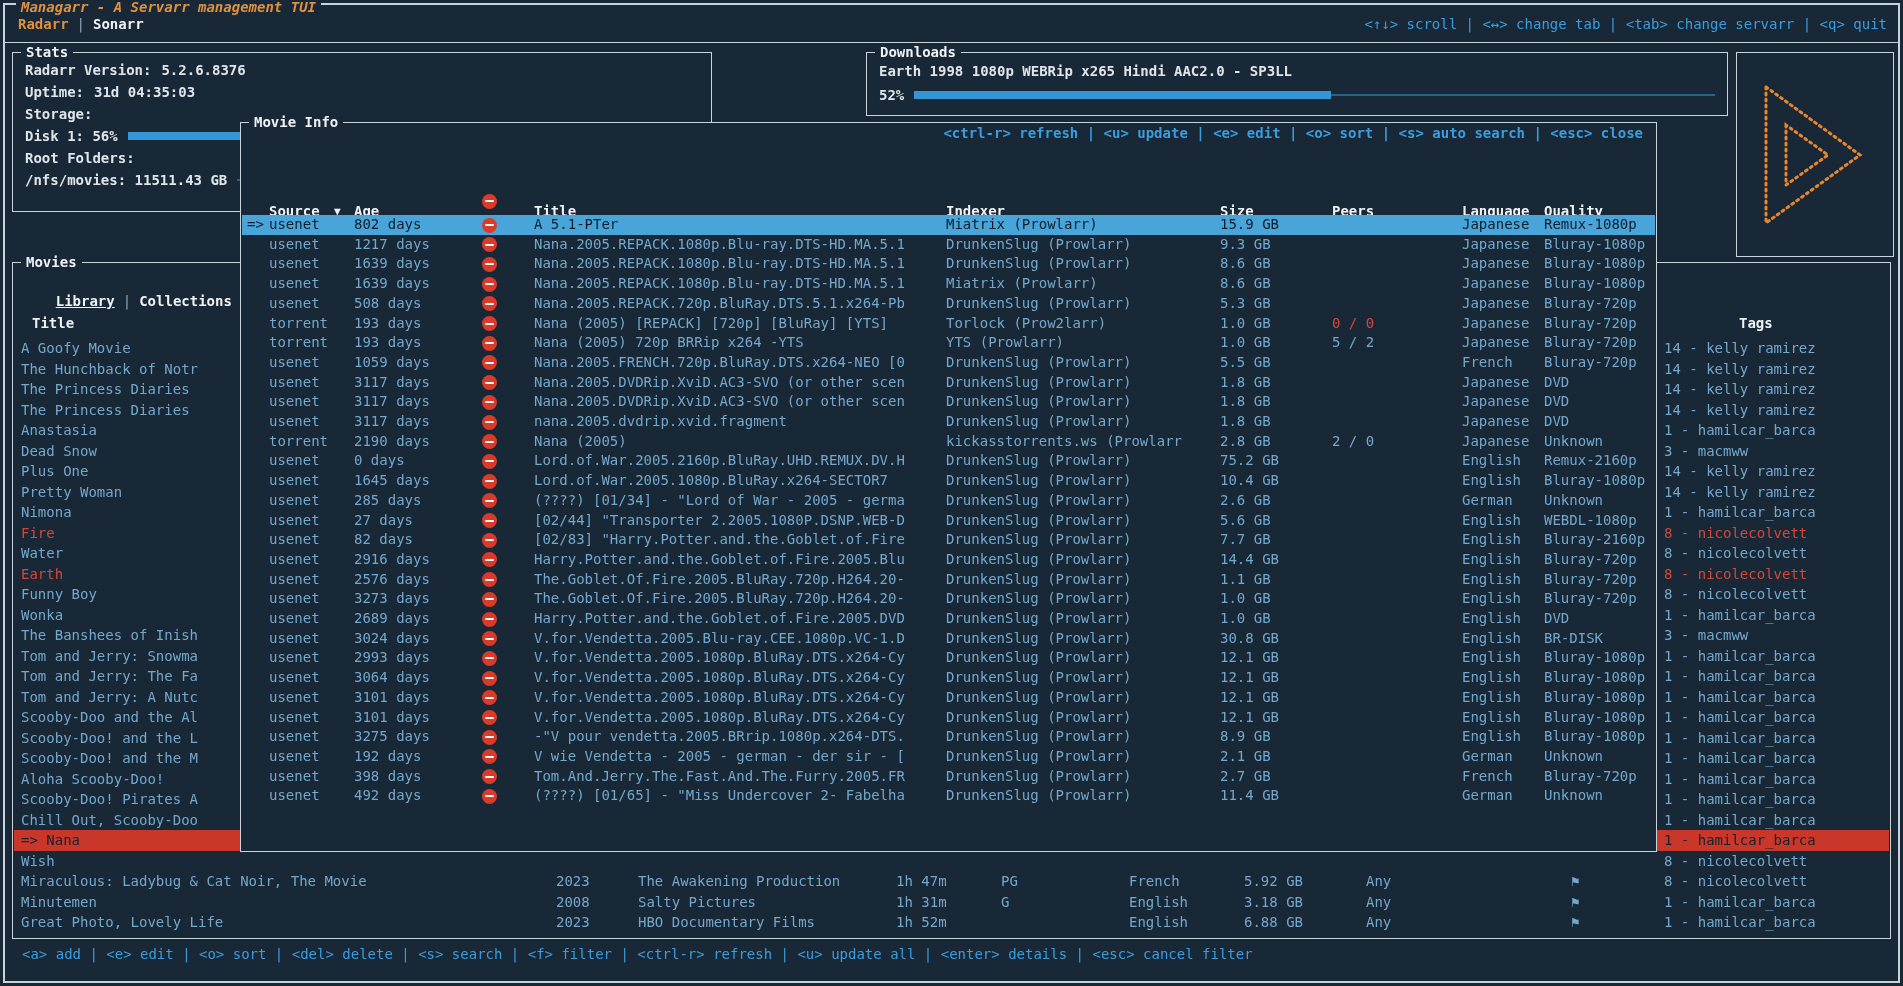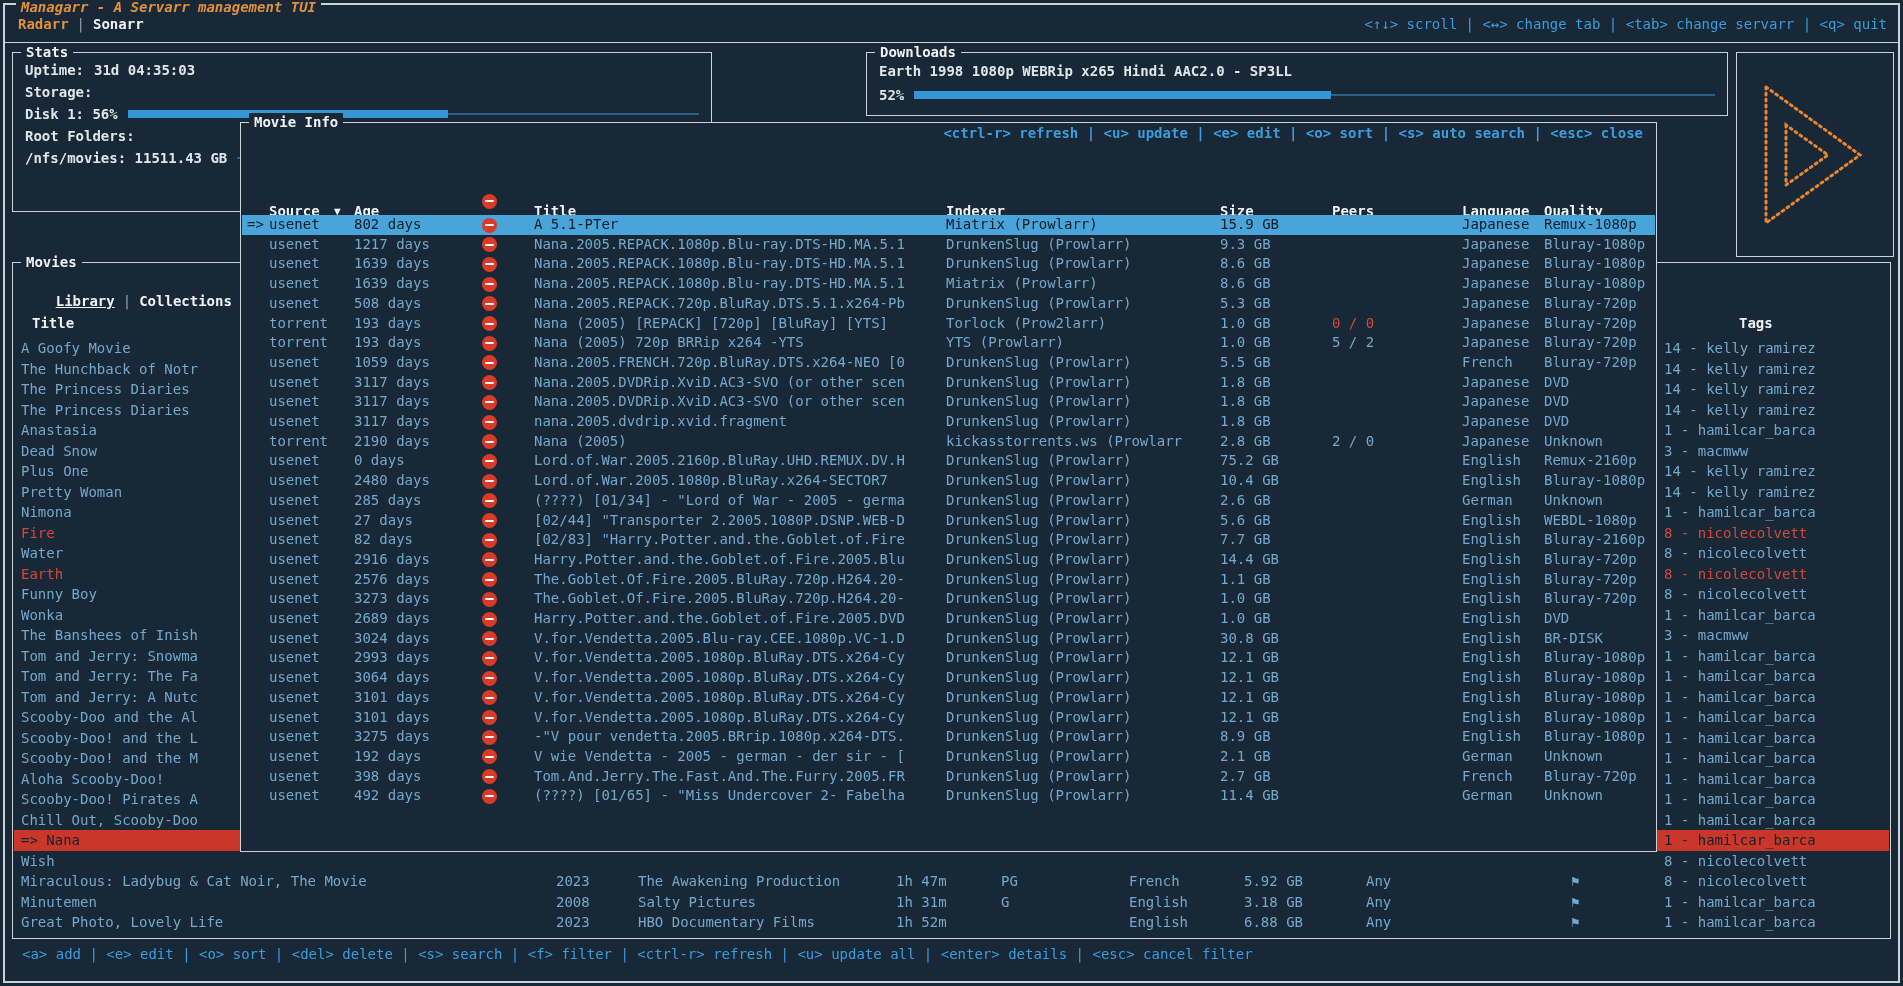--- a/index.html
+++ b/index.html
@@ -86,20 +86,24 @@
 <div class="app-title">Managarr - A Servarr management TUI</div>
 
 <div class="servarr-tabs">
   <span class="tab orange">Radarr</span><span class="sep">|</span><span class="tab">Sonarr</span>
 </div>
 <div class="top-keys">&lt;↑↓&gt; scroll | &lt;↔&gt; change tab | &lt;tab&gt; change servarr | &lt;q&gt; quit</div>
 <div class="topline"></div>
 
 <div class="panel" id="stats">
   <span class="ptitle">Stats</span>
+  <div class="sline">
+    <span>Radarr Version:</span>
+    <span class="val">5.2.6.8376</span>
+  </div>
   <div class="sline">
     <span>Uptime:</span>
     <span class="val">31d 04:35:03</span>
   </div>
   <div class="sline">
     <span>Storage:</span>
   </div>
   <div class="sline">
     <span>Disk 1: 56%</span>
     <div class="gauge"><div class="track"></div><div class="fill" style="width: 56%;"></div></div>
@@ -195,21 +199,21 @@
       <div class="trow" style="top: 59.1px;"><span class="c-source">usenet</span><span class="c-age">1639 days</span><div class="ne c-ne"></div><span class="c-title">Nana.2005.REPACK.1080p.Blu-ray.DTS-HD.MA.5.1</span><span class="c-indexer">Miatrix (Prowlarr)</span><span class="c-size">8.6 GB</span><span class="c-language">Japanese</span><span class="c-quality">Bluray-1080p</span></div>
       <div class="trow" style="top: 78.8px;"><span class="c-source">usenet</span><span class="c-age">508 days</span><div class="ne c-ne"></div><span class="c-title">Nana.2005.REPACK.720p.BluRay.DTS.5.1.x264-Pb</span><span class="c-indexer">DrunkenSlug (Prowlarr)</span><span class="c-size">5.3 GB</span><span class="c-language">Japanese</span><span class="c-quality">Bluray-720p</span></div>
       <div class="trow" style="top: 98.5px;"><span class="c-source">torrent</span><span class="c-age">193 days</span><div class="ne c-ne"></div><span class="c-title">Nana (2005) [REPACK] [720p] [BluRay] [YTS]</span><span class="c-indexer">Torlock (Prow2larr)</span><span class="c-size">1.0 GB</span><span class="c-peers red">0 / 0</span><span class="c-language">Japanese</span><span class="c-quality">Bluray-720p</span></div>
       <div class="trow" style="top: 118.2px;"><span class="c-source">torrent</span><span class="c-age">193 days</span><div class="ne c-ne"></div><span class="c-title">Nana (2005) 720p BRRip x264 -YTS</span><span class="c-indexer">YTS (Prowlarr)</span><span class="c-size">1.0 GB</span><span class="c-peers">5 / 2</span><span class="c-language">Japanese</span><span class="c-quality">Bluray-720p</span></div>
       <div class="trow" style="top: 137.9px;"><span class="c-source">usenet</span><span class="c-age">1059 days</span><div class="ne c-ne"></div><span class="c-title">Nana.2005.FRENCH.720p.BluRay.DTS.x264-NEO [0</span><span class="c-indexer">DrunkenSlug (Prowlarr)</span><span class="c-size">5.5 GB</span><span class="c-language">French</span><span class="c-quality">Bluray-720p</span></div>
       <div class="trow" style="top: 157.6px;"><span class="c-source">usenet</span><span class="c-age">3117 days</span><div class="ne c-ne"></div><span class="c-title">Nana.2005.DVDRip.XviD.AC3-SVO (or other scen</span><span class="c-indexer">DrunkenSlug (Prowlarr)</span><span class="c-size">1.8 GB</span><span class="c-language">Japanese</span><span class="c-quality">DVD</span></div>
       <div class="trow" style="top: 177.3px;"><span class="c-source">usenet</span><span class="c-age">3117 days</span><div class="ne c-ne"></div><span class="c-title">Nana.2005.DVDRip.XviD.AC3-SVO (or other scen</span><span class="c-indexer">DrunkenSlug (Prowlarr)</span><span class="c-size">1.8 GB</span><span class="c-language">Japanese</span><span class="c-quality">DVD</span></div>
       <div class="trow" style="top: 197px;"><span class="c-source">usenet</span><span class="c-age">3117 days</span><div class="ne c-ne"></div><span class="c-title">nana.2005.dvdrip.xvid.fragment</span><span class="c-indexer">DrunkenSlug (Prowlarr)</span><span class="c-size">1.8 GB</span><span class="c-language">Japanese</span><span class="c-quality">DVD</span></div>
       <div class="trow" style="top: 216.7px;"><span class="c-source">torrent</span><span class="c-age">2190 days</span><div class="ne c-ne"></div><span class="c-title">Nana (2005)</span><span class="c-indexer">kickasstorrents.ws (Prowlarr</span><span class="c-size">2.8 GB</span><span class="c-peers">2 / 0</span><span class="c-language">Japanese</span><span class="c-quality">Unknown</span></div>
       <div class="trow" style="top: 236.4px;"><span class="c-source">usenet</span><span class="c-age">0 days</span><div class="ne c-ne"></div><span class="c-title">Lord.of.War.2005.2160p.BluRay.UHD.REMUX.DV.H</span><span class="c-indexer">DrunkenSlug (Prowlarr)</span><span class="c-size">75.2 GB</span><span class="c-language">English</span><span class="c-quality">Remux-2160p</span></div>
-      <div class="trow" style="top: 256.1px;"><span class="c-source">usenet</span><span class="c-age">2480 days</span><div class="ne c-ne"></div><span class="c-title">Lord.of.War.2005.1080p.BluRay.x264-SECTOR7</span><span class="c-indexer">DrunkenSlug (Prowlarr)</span><span class="c-size">10.4 GB</span><span class="c-language">English</span><span class="c-quality">Bluray-1080p</span></div>
+      <div class="trow" style="top: 256.1px;"><span class="c-source">usenet</span><span class="c-age">1645 days</span><div class="ne c-ne"></div><span class="c-title">Lord.of.War.2005.1080p.BluRay.x264-SECTOR7</span><span class="c-indexer">DrunkenSlug (Prowlarr)</span><span class="c-size">10.4 GB</span><span class="c-language">English</span><span class="c-quality">Bluray-1080p</span></div>
       <div class="trow" style="top: 275.8px;"><span class="c-source">usenet</span><span class="c-age">285 days</span><div class="ne c-ne"></div><span class="c-title">(????) [01/34] - "Lord of War - 2005 - germa</span><span class="c-indexer">DrunkenSlug (Prowlarr)</span><span class="c-size">2.6 GB</span><span class="c-language">German</span><span class="c-quality">Unknown</span></div>
       <div class="trow" style="top: 295.5px;"><span class="c-source">usenet</span><span class="c-age">27 days</span><div class="ne c-ne"></div><span class="c-title">[02/44] "Transporter 2.2005.1080P.DSNP.WEB-D</span><span class="c-indexer">DrunkenSlug (Prowlarr)</span><span class="c-size">5.6 GB</span><span class="c-language">English</span><span class="c-quality">WEBDL-1080p</span></div>
       <div class="trow" style="top: 315.2px;"><span class="c-source">usenet</span><span class="c-age">82 days</span><div class="ne c-ne"></div><span class="c-title">[02/83] "Harry.Potter.and.the.Goblet.of.Fire</span><span class="c-indexer">DrunkenSlug (Prowlarr)</span><span class="c-size">7.7 GB</span><span class="c-language">English</span><span class="c-quality">Bluray-2160p</span></div>
       <div class="trow" style="top: 334.9px;"><span class="c-source">usenet</span><span class="c-age">2916 days</span><div class="ne c-ne"></div><span class="c-title">Harry.Potter.and.the.Goblet.of.Fire.2005.Blu</span><span class="c-indexer">DrunkenSlug (Prowlarr)</span><span class="c-size">14.4 GB</span><span class="c-language">English</span><span class="c-quality">Bluray-720p</span></div>
       <div class="trow" style="top: 354.6px;"><span class="c-source">usenet</span><span class="c-age">2576 days</span><div class="ne c-ne"></div><span class="c-title">The.Goblet.Of.Fire.2005.BluRay.720p.H264.20-</span><span class="c-indexer">DrunkenSlug (Prowlarr)</span><span class="c-size">1.1 GB</span><span class="c-language">English</span><span class="c-quality">Bluray-720p</span></div>
       <div class="trow" style="top: 374.3px;"><span class="c-source">usenet</span><span class="c-age">3273 days</span><div class="ne c-ne"></div><span class="c-title">The.Goblet.Of.Fire.2005.BluRay.720p.H264.20-</span><span class="c-indexer">DrunkenSlug (Prowlarr)</span><span class="c-size">1.0 GB</span><span class="c-language">English</span><span class="c-quality">Bluray-720p</span></div>
       <div class="trow" style="top: 394px;"><span class="c-source">usenet</span><span class="c-age">2689 days</span><div class="ne c-ne"></div><span class="c-title">Harry.Potter.and.the.Goblet.of.Fire.2005.DVD</span><span class="c-indexer">DrunkenSlug (Prowlarr)</span><span class="c-size">1.0 GB</span><span class="c-language">English</span><span class="c-quality">DVD</span></div>
       <div class="trow" style="top: 413.7px;"><span class="c-source">usenet</span><span class="c-age">3024 days</span><div class="ne c-ne"></div><span class="c-title">V.for.Vendetta.2005.Blu-ray.CEE.1080p.VC-1.D</span><span class="c-indexer">DrunkenSlug (Prowlarr)</span><span class="c-size">30.8 GB</span><span class="c-language">English</span><span class="c-quality">BR-DISK</span></div>
       <div class="trow" style="top: 433.4px;"><span class="c-source">usenet</span><span class="c-age">2993 days</span><div class="ne c-ne"></div><span class="c-title">V.for.Vendetta.2005.1080p.BluRay.DTS.x264-Cy</span><span class="c-indexer">DrunkenSlug (Prowlarr)</span><span class="c-size">12.1 GB</span><span class="c-language">English</span><span class="c-quality">Bluray-1080p</span></div>
       <div class="trow" style="top: 453.1px;"><span class="c-source">usenet</span><span class="c-age">3064 days</span><div class="ne c-ne"></div><span class="c-title">V.for.Vendetta.2005.1080p.BluRay.DTS.x264-Cy</span><span class="c-indexer">DrunkenSlug (Prowlarr)</span><span class="c-size">12.1 GB</span><span class="c-language">English</span><span class="c-quality">Bluray-1080p</span></div>

